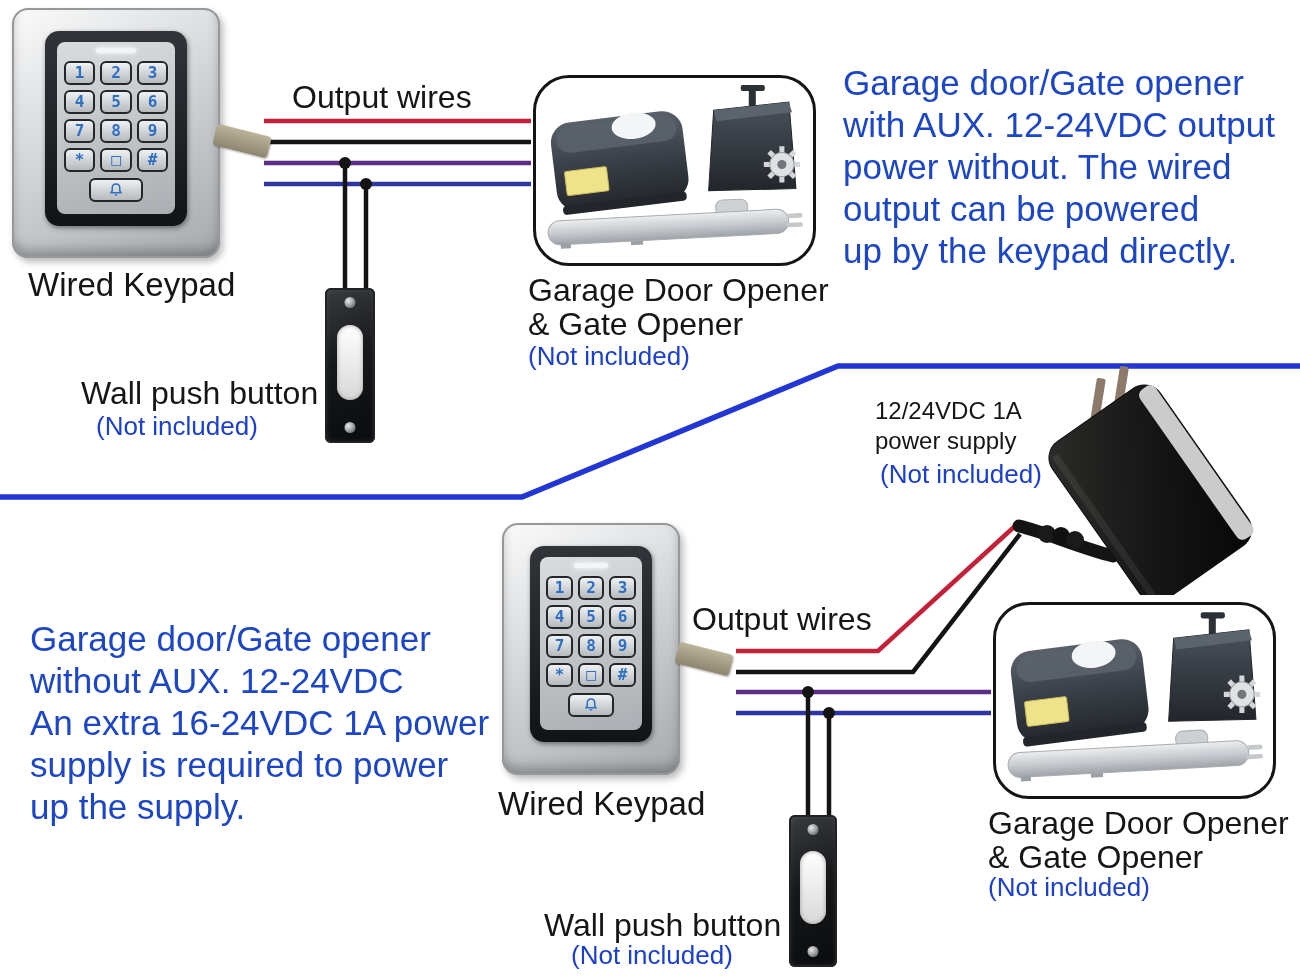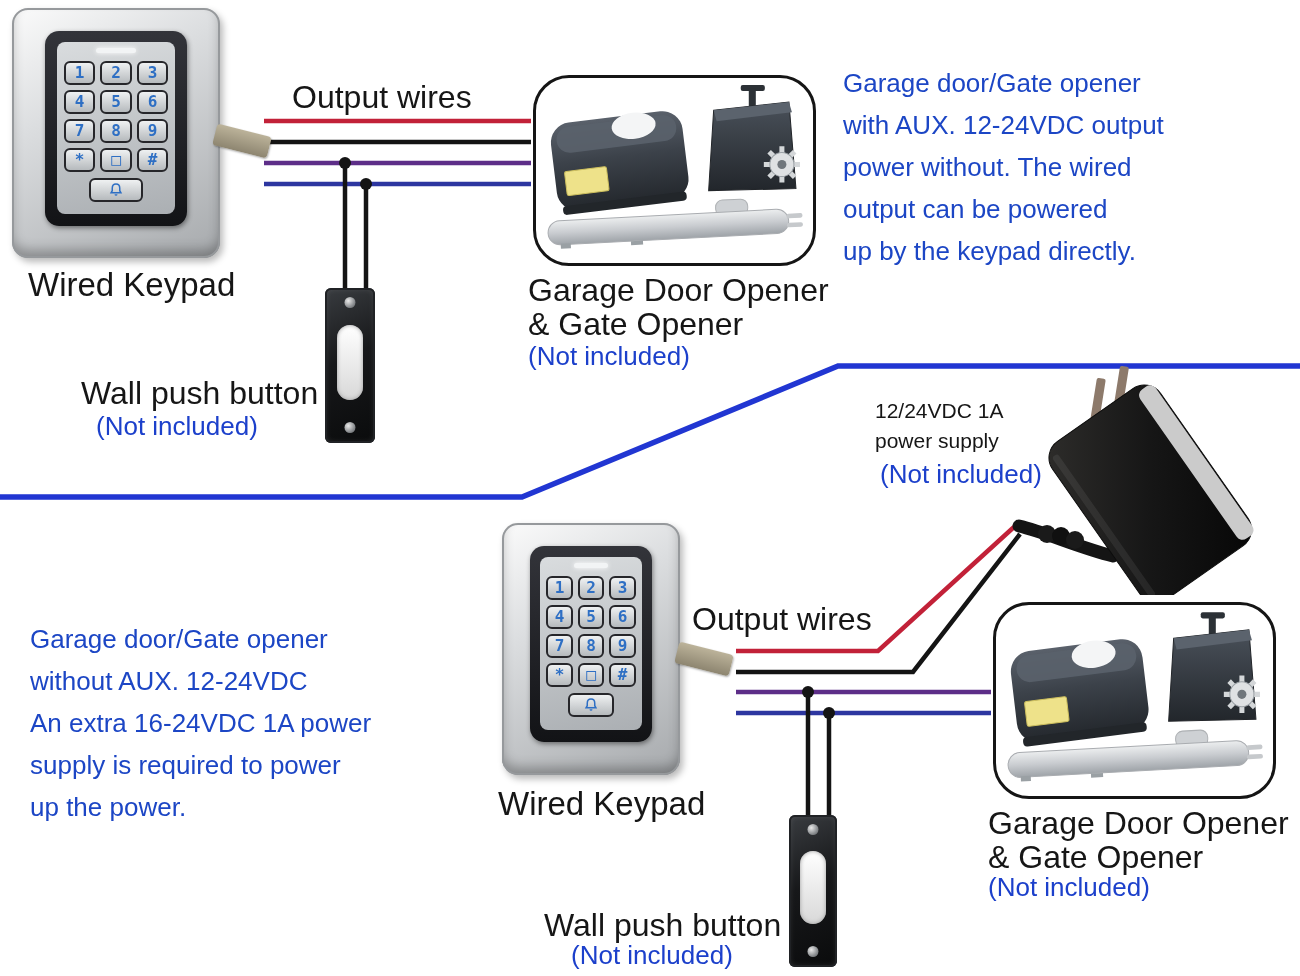--- a/index.html
+++ b/index.html
@@ -3,21 +3,21 @@
 <meta charset="utf-8">
 <style>
   html,body{margin:0;padding:0;background:#fff;}
   .canvas{position:relative;width:1300px;height:976px;background:#ffffff;overflow:hidden;
           font-family:"Liberation Sans",sans-serif;}
   .abs{position:absolute;}
   svg.layer{position:absolute;left:0;top:0;z-index:1;}
   
   .lbl{position:absolute;z-index:4;color:var(--label-black);white-space:nowrap;}
   .note{color:var(--note-blue);}
-  .annotation{position:absolute;z-index:4;color:var(--blue-text);font-size:26px;line-height:42px;white-space:nowrap;}
+  .annotation{position:absolute;z-index:4;color:var(--blue-text);font-size:35px;line-height:42px;white-space:nowrap;}
   
   .keypad{position:absolute;z-index:2;border-radius:16px;
           background:linear-gradient(150deg,#fbfbfb 0%,#dcdee0 35%,#a6a9ac 100%);
           box-shadow:inset 0 0 0 2px #96999c, inset 0 -8px 12px rgba(0,0,0,.28), 3px 4px 7px rgba(0,0,0,.28);}
   .kp-frame{position:absolute;left:16%;top:9%;width:68%;height:78%;border-radius:14px;
             background:linear-gradient(#33343a,#121316);box-shadow:1px 2px 5px rgba(0,0,0,.45);}
   .kp-panel{position:absolute;left:8%;top:6%;width:84%;height:88%;border-radius:8px;
             background:linear-gradient(168deg,#d9dcde,#abafb3);
             display:flex;flex-direction:column;align-items:center;}
   .kp-slot{width:34%;height:5px;margin-top:6px;border-radius:3px;background:#f2f4f5;box-shadow:0 0 5px #ffffff;}
@@ -211,21 +211,21 @@
   <div class="lbl" style="left:692px;top:601px;width:200px;font-size:32px">Output wires</div>
   <div class="lbl" style="left:544px;top:907px;width:240px;font-size:32px">Wall push button</div>
   <div class="lbl note" style="left:571px;top:940px;width:200px;font-size:26px">(Not included)</div>
 
   <div class="pushbtn" style="left:789px;top:815px;width:48px;height:152px">
     <div class="pb-screw" style="top:9px"></div>
     <div class="pb-pill"></div>
     <div class="pb-screw" style="bottom:10px"></div>
   </div>
 
-  <div class="lbl" style="left:875px;top:396px;width:210px;font-size:21px;line-height:30px">
+  <div class="lbl" style="left:875px;top:396px;width:210px;font-size:24px;line-height:30px">
     <div>12/24VDC 1A</div>
     <div>power supply</div>
   </div>
   <div class="lbl note" style="left:880px;top:459px;width:200px;font-size:26px">(Not included)</div>
 
   <svg class="abs" style="left:985px;top:360px;z-index:3" width="320" height="235" viewBox="0 0 320 235">
     <g>
       <rect x="108" y="18" width="9" height="50" rx="2" fill="#8d7a6b" transform="rotate(9 112 43)"></rect>
       <rect x="131" y="6" width="9" height="52" rx="2" fill="#8d7a6b" transform="rotate(9 135 32)"></rect>
     </g>
@@ -275,16 +275,16 @@
   </div>
   <div class="lbl" style="left:988px;top:805px;width:300px;font-size:32px">Garage Door Opener</div>
   <div class="lbl" style="left:988px;top:839px;width:300px;font-size:32px">&amp; Gate Opener</div>
   <div class="lbl note" style="left:988px;top:872px;width:300px;font-size:26px">(Not included)</div>
 
   <div class="annotation" style="left:30px;top:618px">
     <div>Garage door/Gate opener</div>
     <div>without AUX. 12-24VDC</div>
     <div>An extra 16-24VDC 1A power</div>
     <div>supply is required to power</div>
-    <div>up the power.</div>
+    <div>up the supply.</div>
   </div>
 
 </div>
 
 </body></html>

